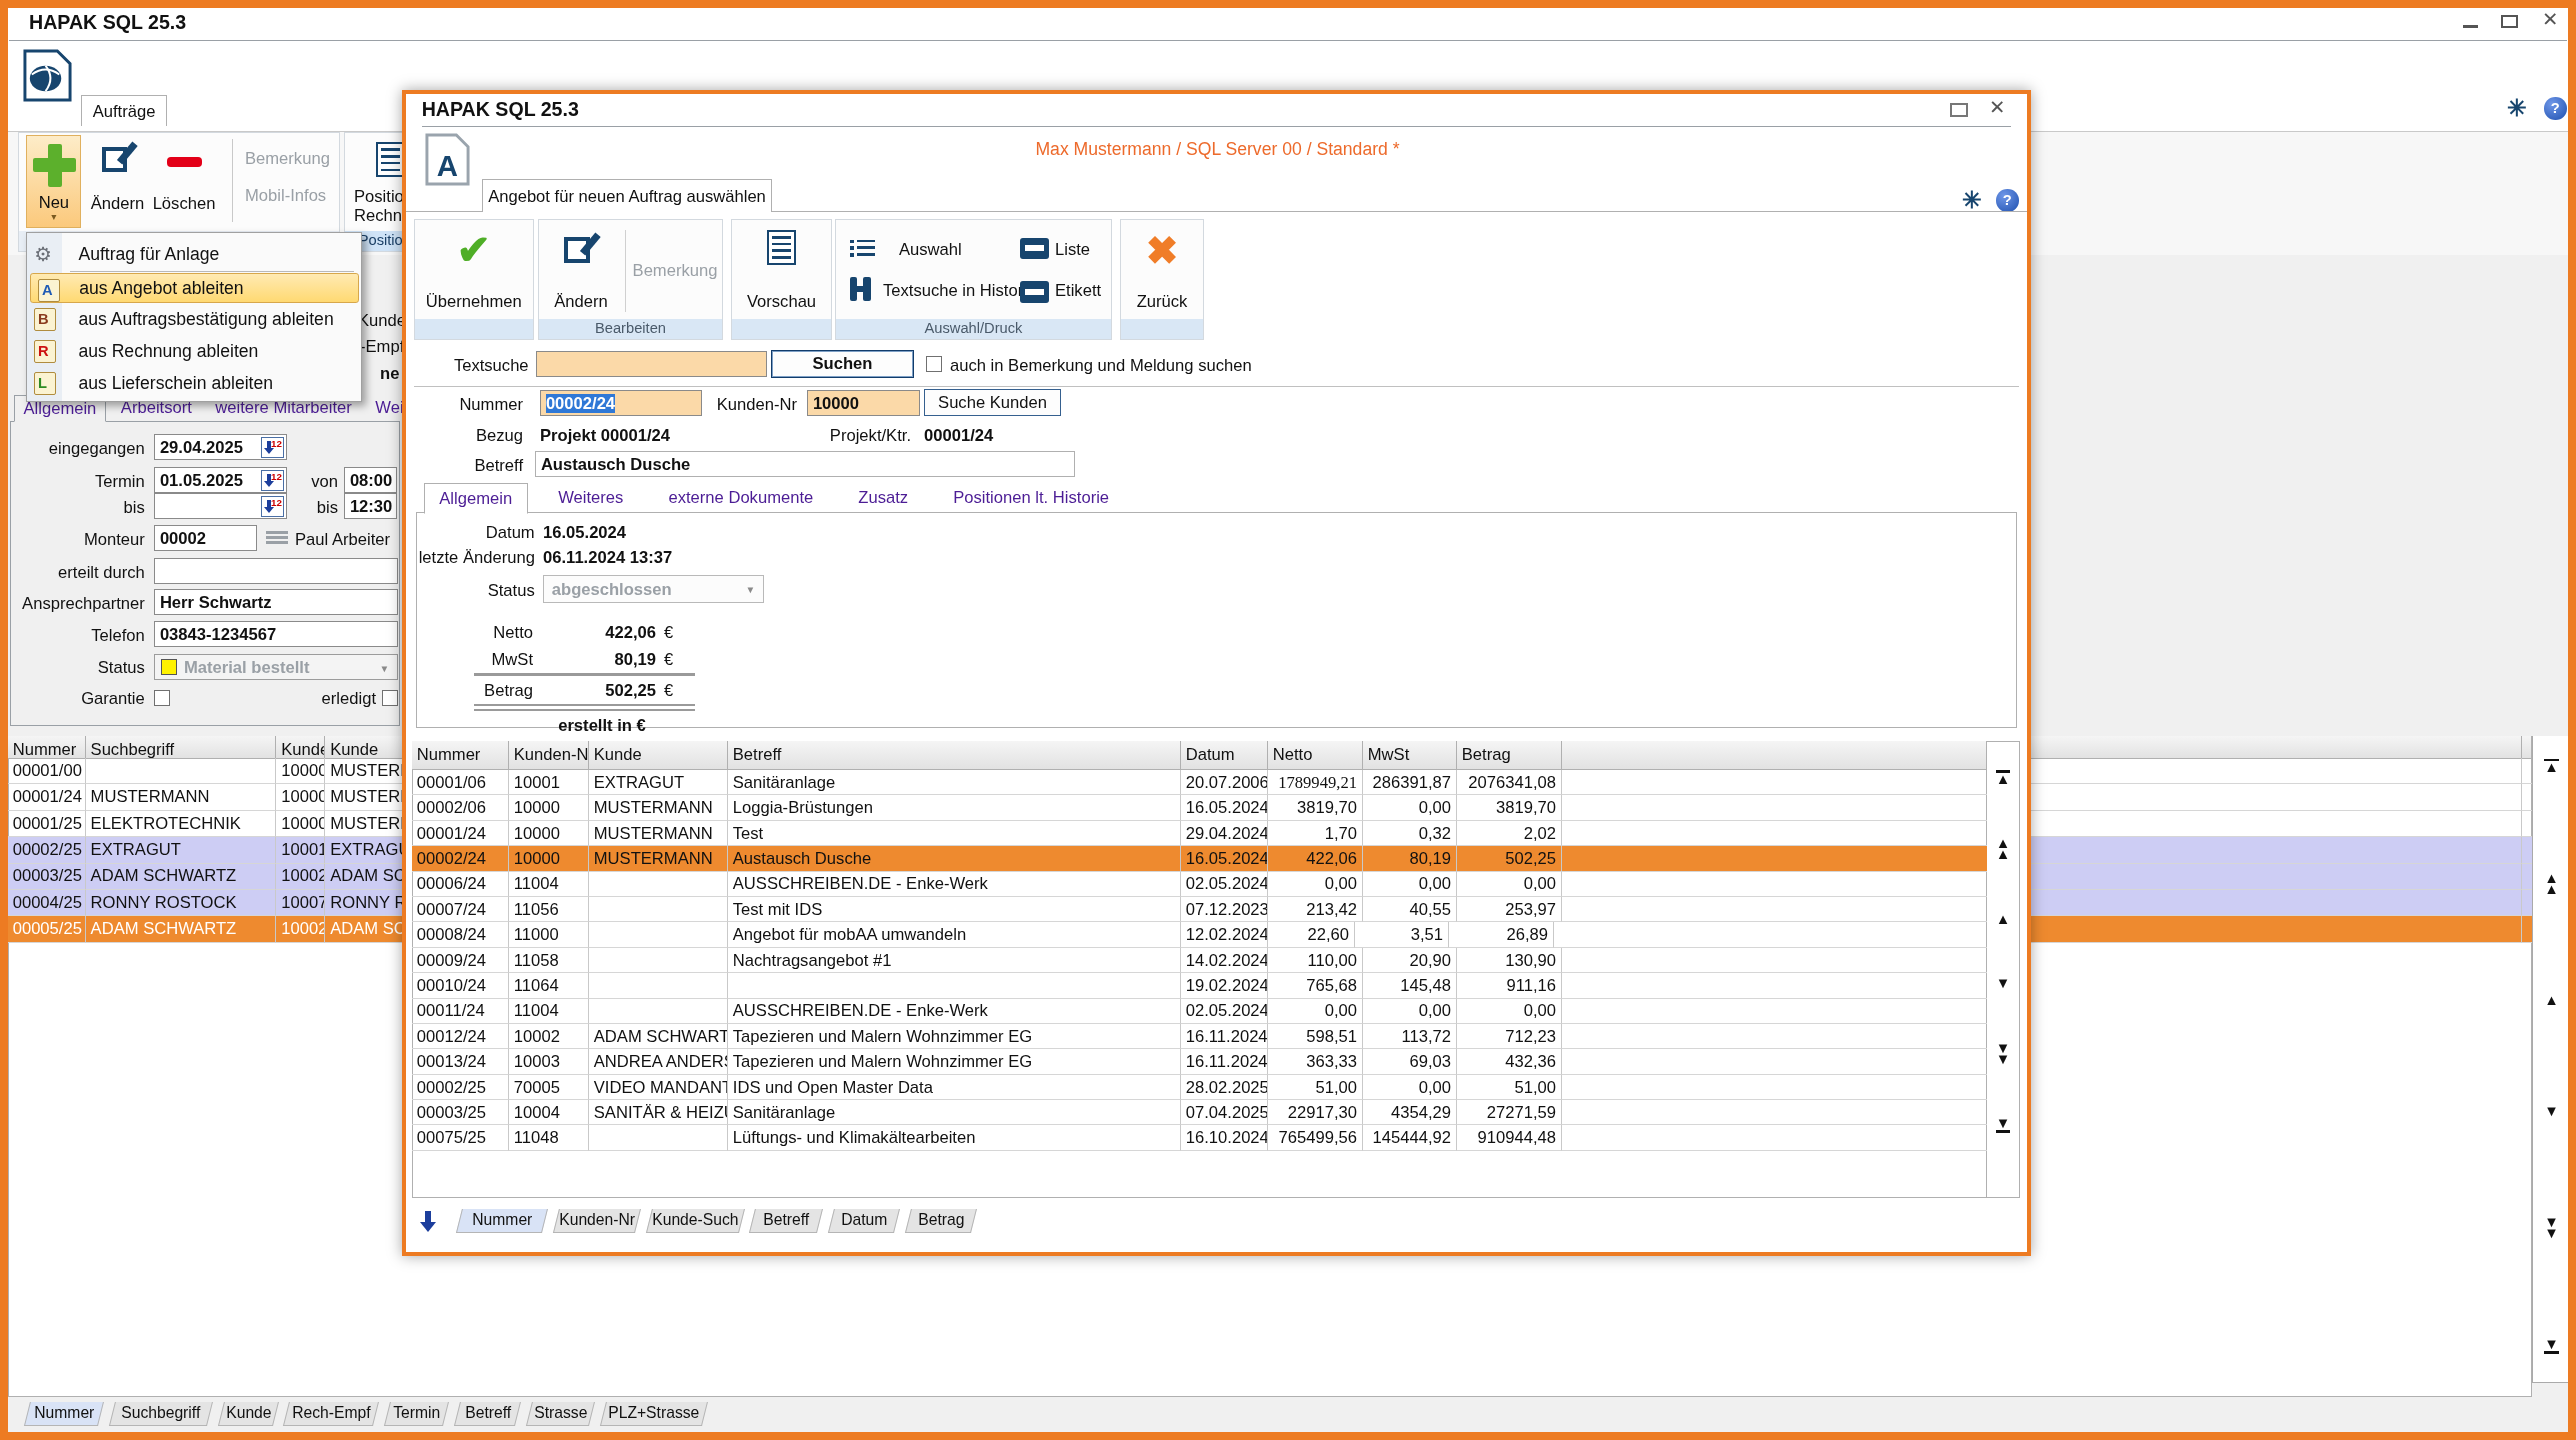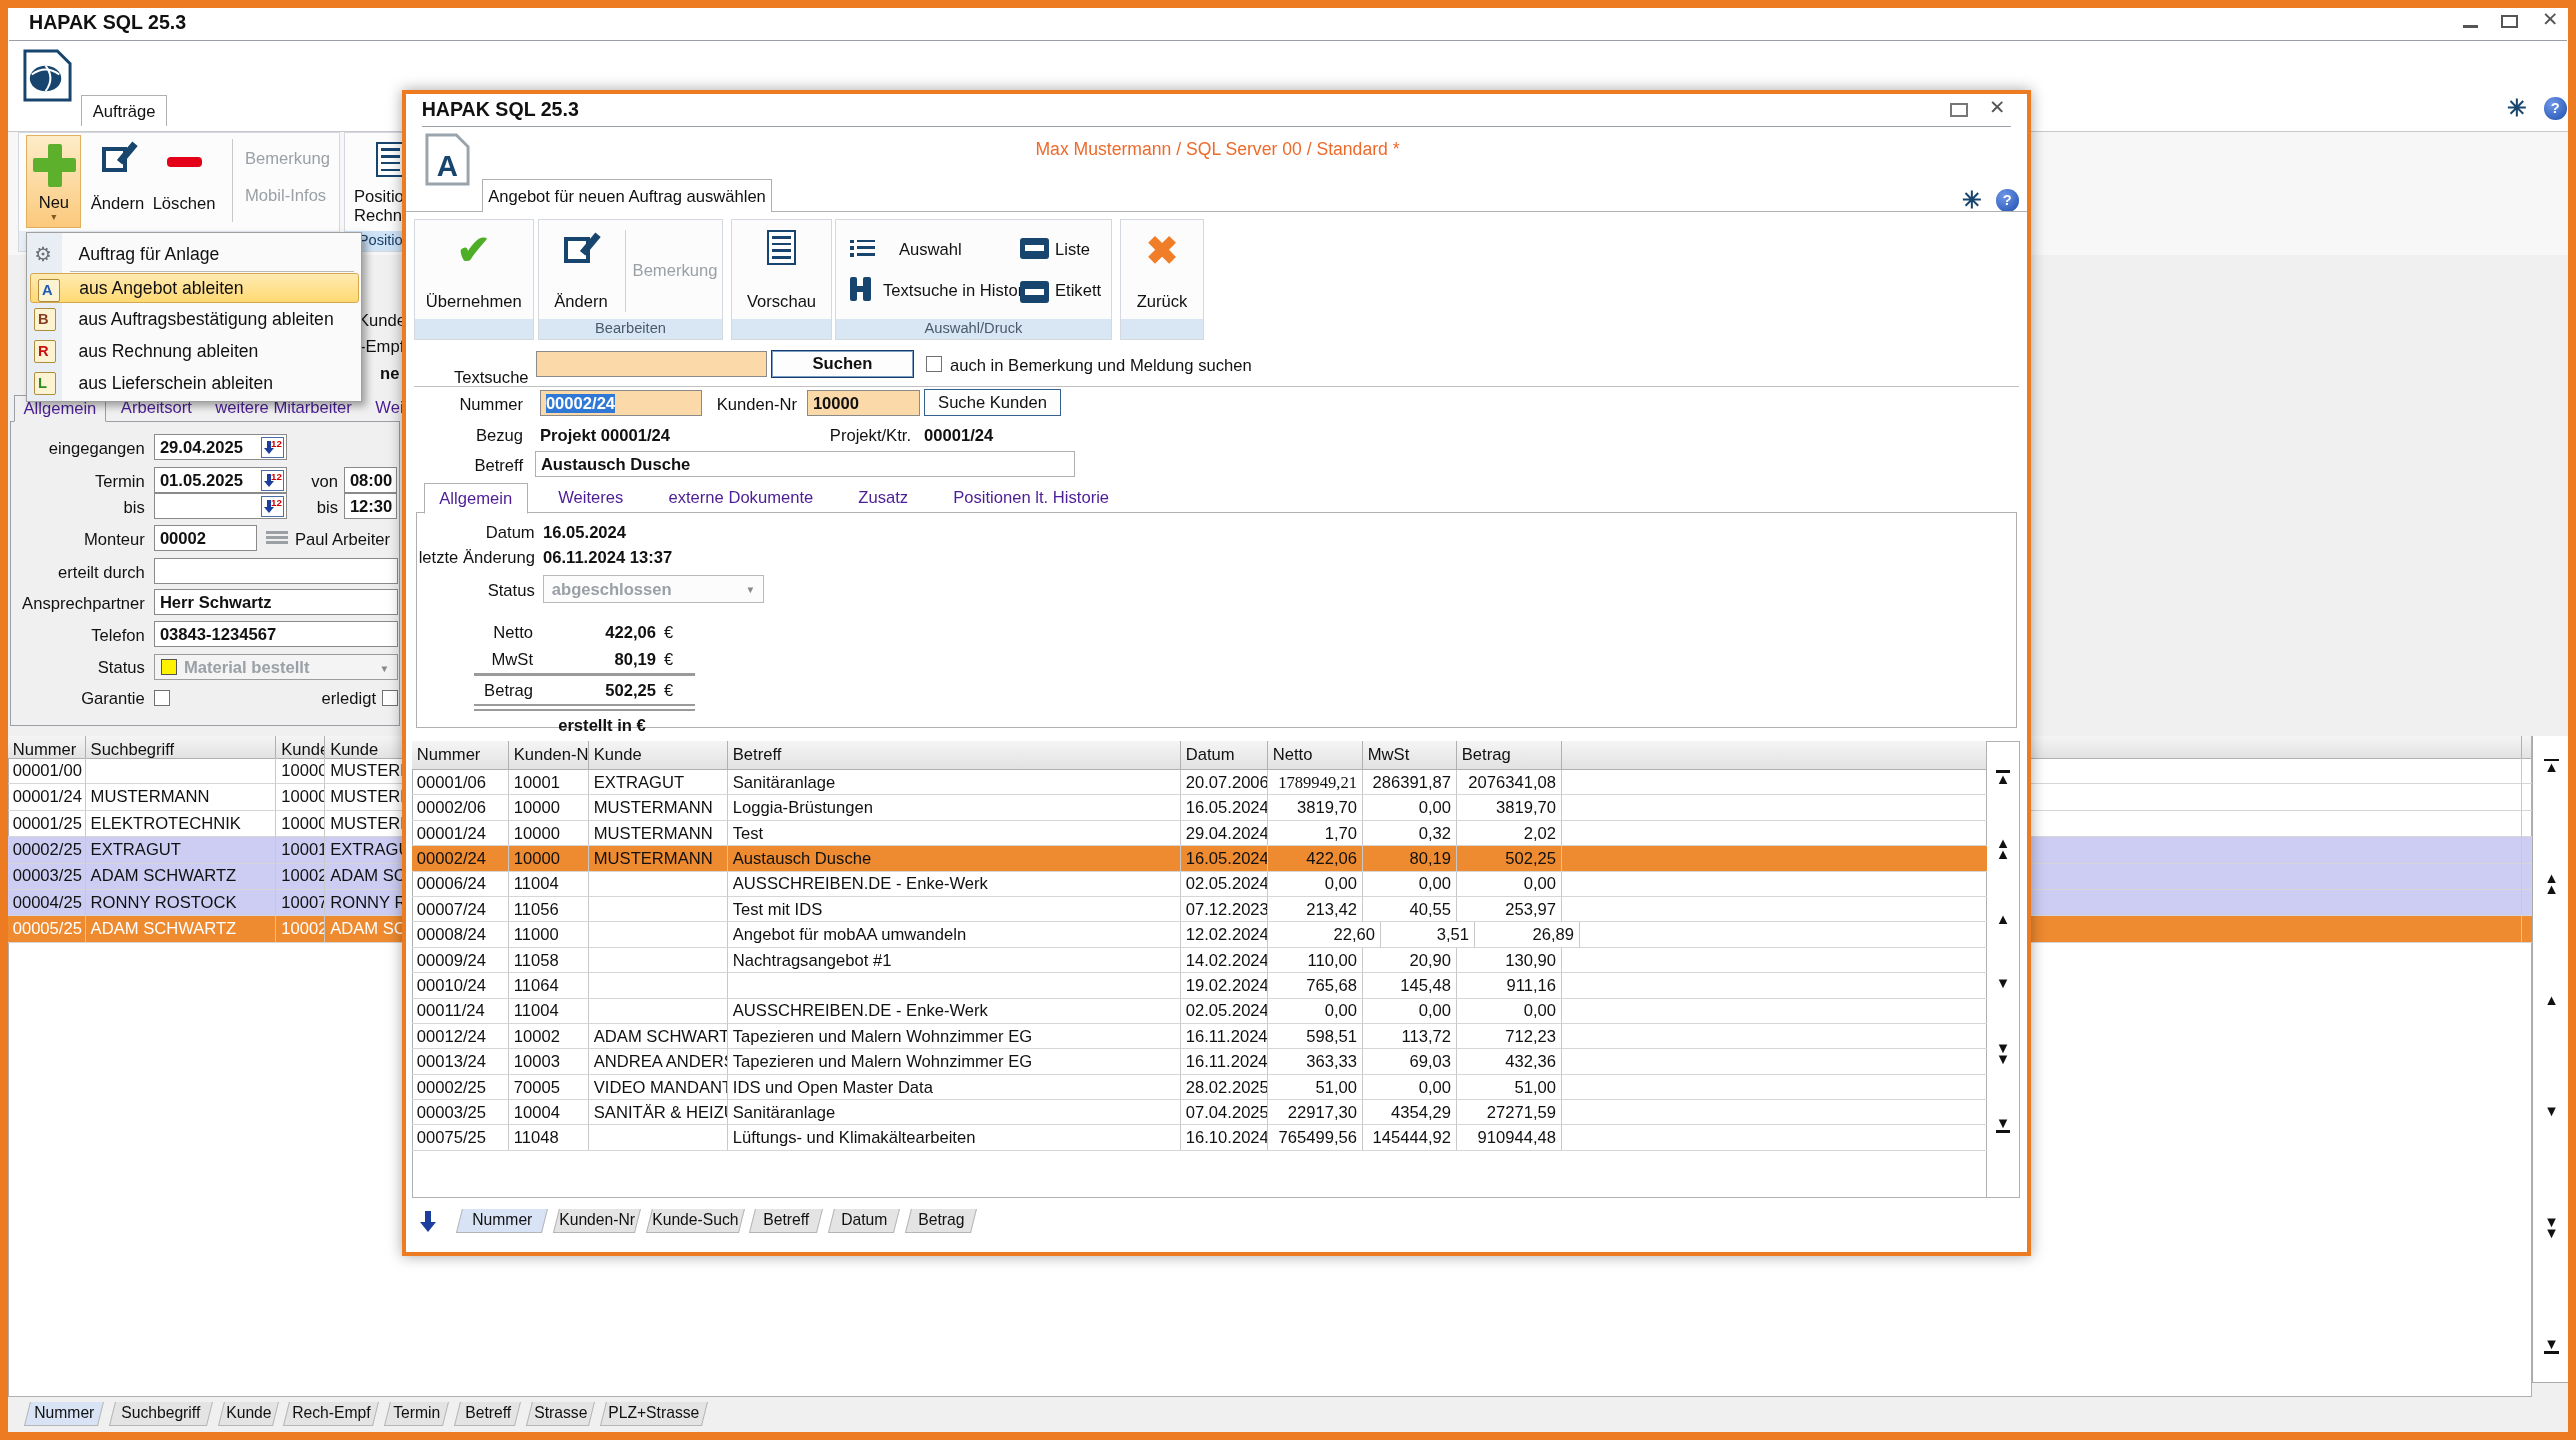--- a/index.html
+++ b/index.html
@@ -454,21 +454,21 @@
         </div>
       <div class="abs" style="left:219px;top:61px;">Etikett</div>
       <div class="gstrip">Auswahl/Druck</div>
     </div>
     <div class="gbox" style="left:714px;top:125px;width:84px;height:121px;">
       <div class="abs b center" style="left:0;width:100%;top:7.8px;font-size:39px;color:#F07D28;">✖</div>
       <div class="abs center" style="left:0;width:100%;top:72px;">Zurück</div>
       <div class="gstrip"></div>
     </div>
 
-    <div class="abs right" style="left:19.6px;width:103px;top:274px;">Textsuche</div>
+    <div class="abs right" style="left:19.6px;width:103px;top:262px;">Textsuche</div>
     <div class="inp orange" style="left:130px;top:257px;width:231px;"><span></span></div>
     <div class="btn default" style="left:365px;top:256px;width:143px;height:28px;">
         <span>Suchen</span>
       </div>
     <div class="cb" style="left:520px;top:262px;"></div>
     <div class="abs" style="left:544px;top:262px;">auch in Bemerkung und Meldung suchen</div>
     <div class="line" style="left:7.8px;right:7.8px;top:292px;background:#c0c0c0;"></div>
 
     <div class="abs right" style="left:0;width:117px;top:301px;">Nummer</div>
     <div class="inp orange" style="left:134px;top:296px;width:162px;">
@@ -601,21 +601,21 @@
           <div class="td right" style="width: 94px;">40,55</div>
           <div class="td right" style="width: 105px;">253,97</div>
           <div class="td" style="flex: 1 1 0%; border-right: none;"></div>
         </div>
         <div class="tr" style="height: 25.4px;">
           <div class="td" style="width: 97px;">00008/24</div>
           <div class="td" style="width: 80px;">11000</div>
           <div class="td" style="width: 139px;"></div>
           <div class="td" style="width: 453px;">Angebot für mobAA umwandeln</div>
           <div class="td" style="width: 87px;">12.02.2024</div>
-          <div class="td right" style="width: 113px;">22,60</div>
+          <div class="td right" style="width: 87px;">22,60</div>
           <div class="td right" style="width: 94px;">3,51</div>
           <div class="td right" style="width: 105px;">26,89</div>
           <div class="td" style="flex: 1 1 0%; border-right: none;"></div>
         </div>
         <div class="tr" style="height: 25.4px;">
           <div class="td" style="width: 97px;">00009/24</div>
           <div class="td" style="width: 80px;">11058</div>
           <div class="td" style="width: 139px;"></div>
           <div class="td" style="width: 453px;">Nachtragsangebot #1</div>
           <div class="td" style="width: 87px;">14.02.2024</div>

